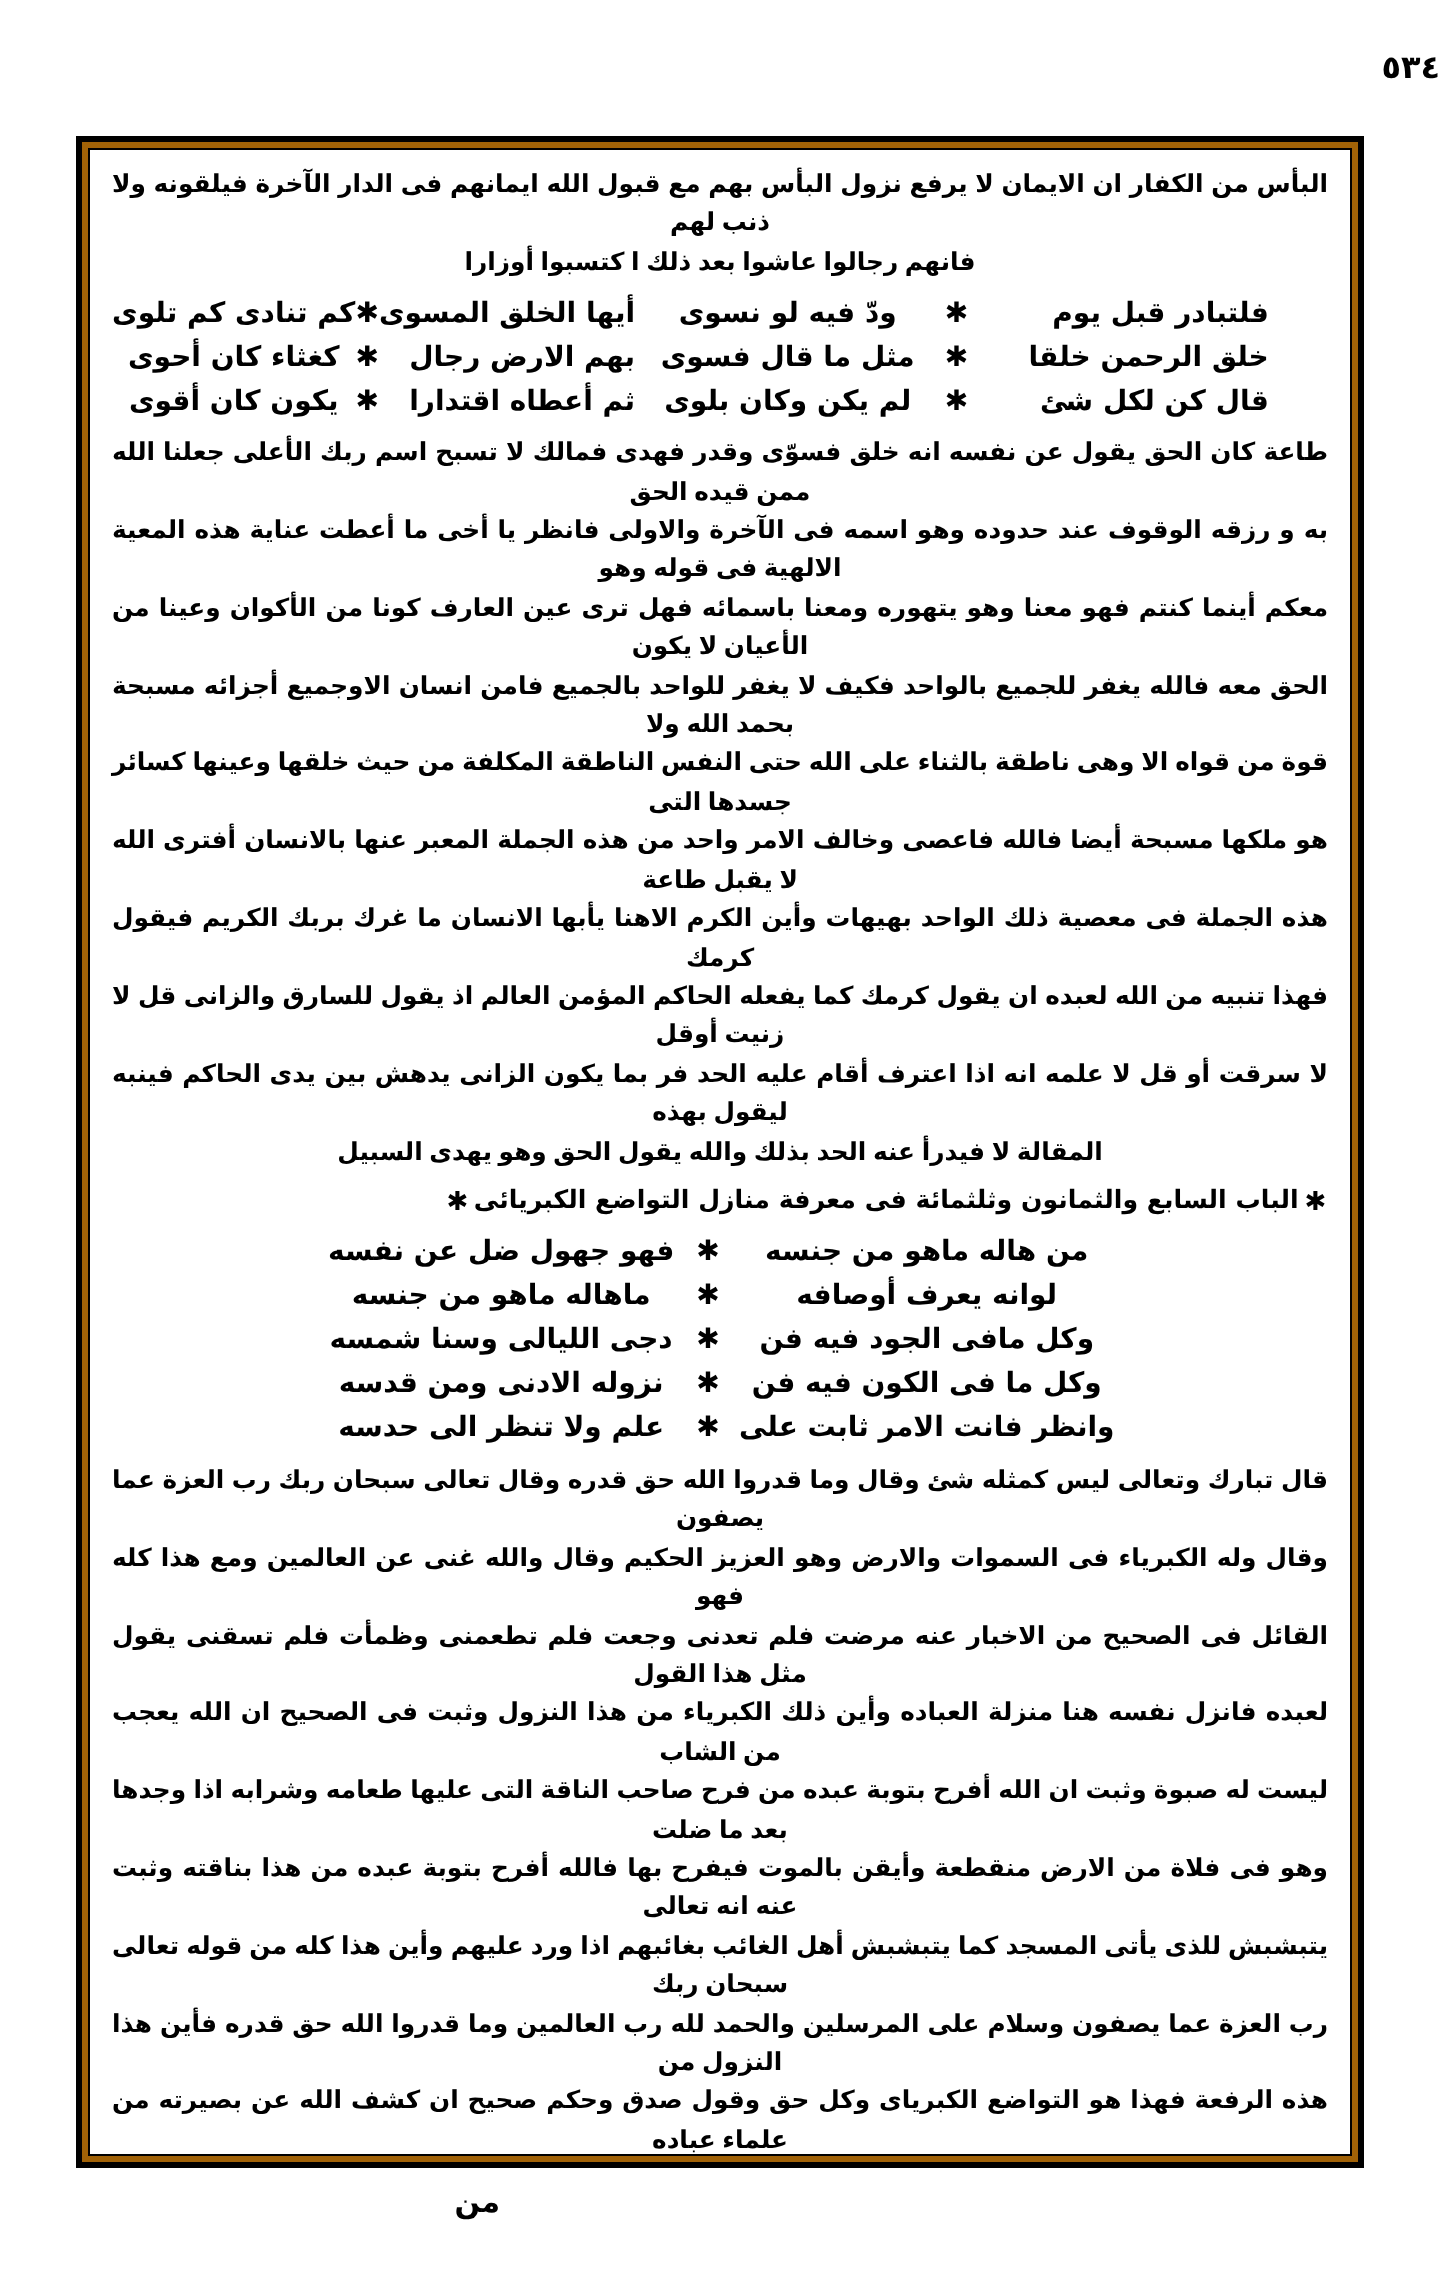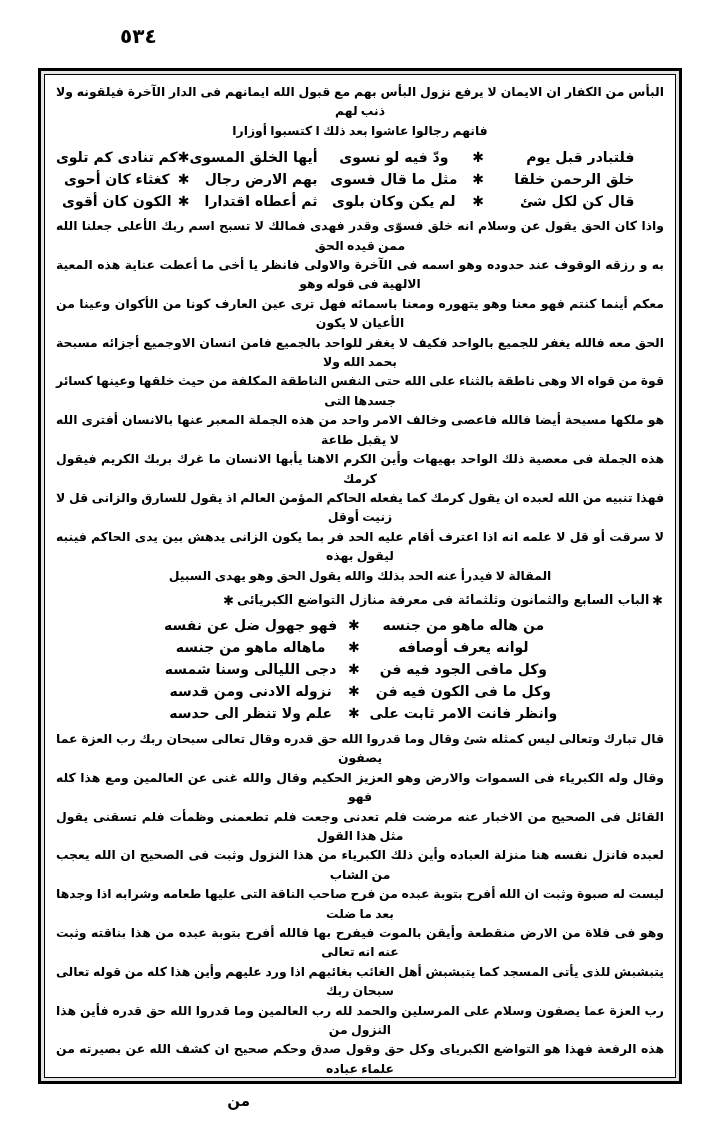--- a/index.html
+++ b/index.html
@@ -22,40 +22,40 @@
     inset: 0;
     background: #ffffff;
   }
 
   
   .folio {
     position: absolute;
     top: 26px;
     left: 0;
     right: 0;
-    text-align: left;
+    text-align: right;
     padding-left: 120px;
-    font-size: 20px;
+    font-size: 16px;
     font-weight: bold;
     letter-spacing: 1px;
     font-family: "DejaVu Sans", sans-serif;
     line-height: 1;
   }
 
   
   .frame {
     position: absolute;
     top: 68px;
     left: 38px;
     width: 644px;
     height: 1016px;
     border: 3px solid #000;
     padding: 3px;
     box-sizing: border-box;
-    background: #e5e5e5;
+    background: #a16207;
   }
   .frame-inner {
     width: 100%;
     height: 100%;
     border: 1px solid #000;
     box-sizing: border-box;
     padding: 7px 11px 4px 11px;
     overflow: hidden;
     background: #fff;
   }
@@ -187,27 +187,27 @@
             <td class="v-sep">✱</td>
             <td class="v-hemi-a">كغثاء كان أحوى</td>
           </tr>
           <tr>
             <td class="v-pad"></td>
             <td class="v-hemi-b">قال كن لكل شئ</td>
             <td class="v-sep">✱</td>
             <td class="v-hemi-a">لم يكن وكان بلوى</td>
             <td class="v-hemi-b">ثم أعطاه اقتدارا</td>
             <td class="v-sep">✱</td>
-            <td class="v-hemi-a">الكون كان أقوى</td>
+            <td class="v-hemi-a">يكون كان أقوى</td>
           </tr>
         </tbody>
       </table>
 
       <div class="prose">
-        <p>واذا كان الحق يقول عن وسلام انه خلق فسوّى وقدر فهدى فمالك لا تسبح اسم ربك الأعلى جعلنا الله ممن قيده الحق</p>
+        <p>طاعة كان الحق يقول عن نفسه انه خلق فسوّى وقدر فهدى فمالك لا تسبح اسم ربك الأعلى جعلنا الله ممن قيده الحق</p>
         <p>به و رزقه الوقوف عند حدوده وهو اسمه فى الآخرة والاولى فانظر يا أخى ما أعطت عناية هذه المعية الالهية فى قوله وهو</p>
         <p>معكم أينما كنتم فهو معنا وهو يتهوره ومعنا باسمائه فهل ترى عين العارف كونا من الأكوان وعينا من الأعيان لا يكون</p>
         <p>الحق معه فالله يغفر للجميع بالواحد فكيف لا يغفر للواحد بالجميع فامن انسان الاوجميع أجزائه مسبحة بحمد الله ولا</p>
         <p>قوة من قواه الا وهى ناطقة بالثناء على الله حتى النفس الناطقة المكلفة من حيث خلقها وعينها كسائر جسدها التى</p>
         <p>هو ملكها مسبحة أيضا فالله فاعصى وخالف الامر واحد من هذه الجملة المعبر عنها بالانسان أفترى الله لا يقبل طاعة</p>
         <p>هذه الجملة فى معصية ذلك الواحد بهيهات وأين الكرم الاهنا يأبها الانسان ما غرك بربك الكريم فيقول كرمك</p>
         <p>فهذا تنبيه من الله لعبده ان يقول كرمك كما يفعله الحاكم المؤمن العالم اذ يقول للسارق والزانى قل لا زنيت أوقل</p>
         <p>لا سرقت أو قل لا علمه انه اذا اعترف أقام عليه الحد فر بما يكون الزانى يدهش بين يدى الحاكم فينبه ليقول بهذه</p>
         <p class="last-line">المقالة لا فيدرأ عنه الحد بذلك   والله يقول الحق وهو يهدى السبيل</p>
       </div>

